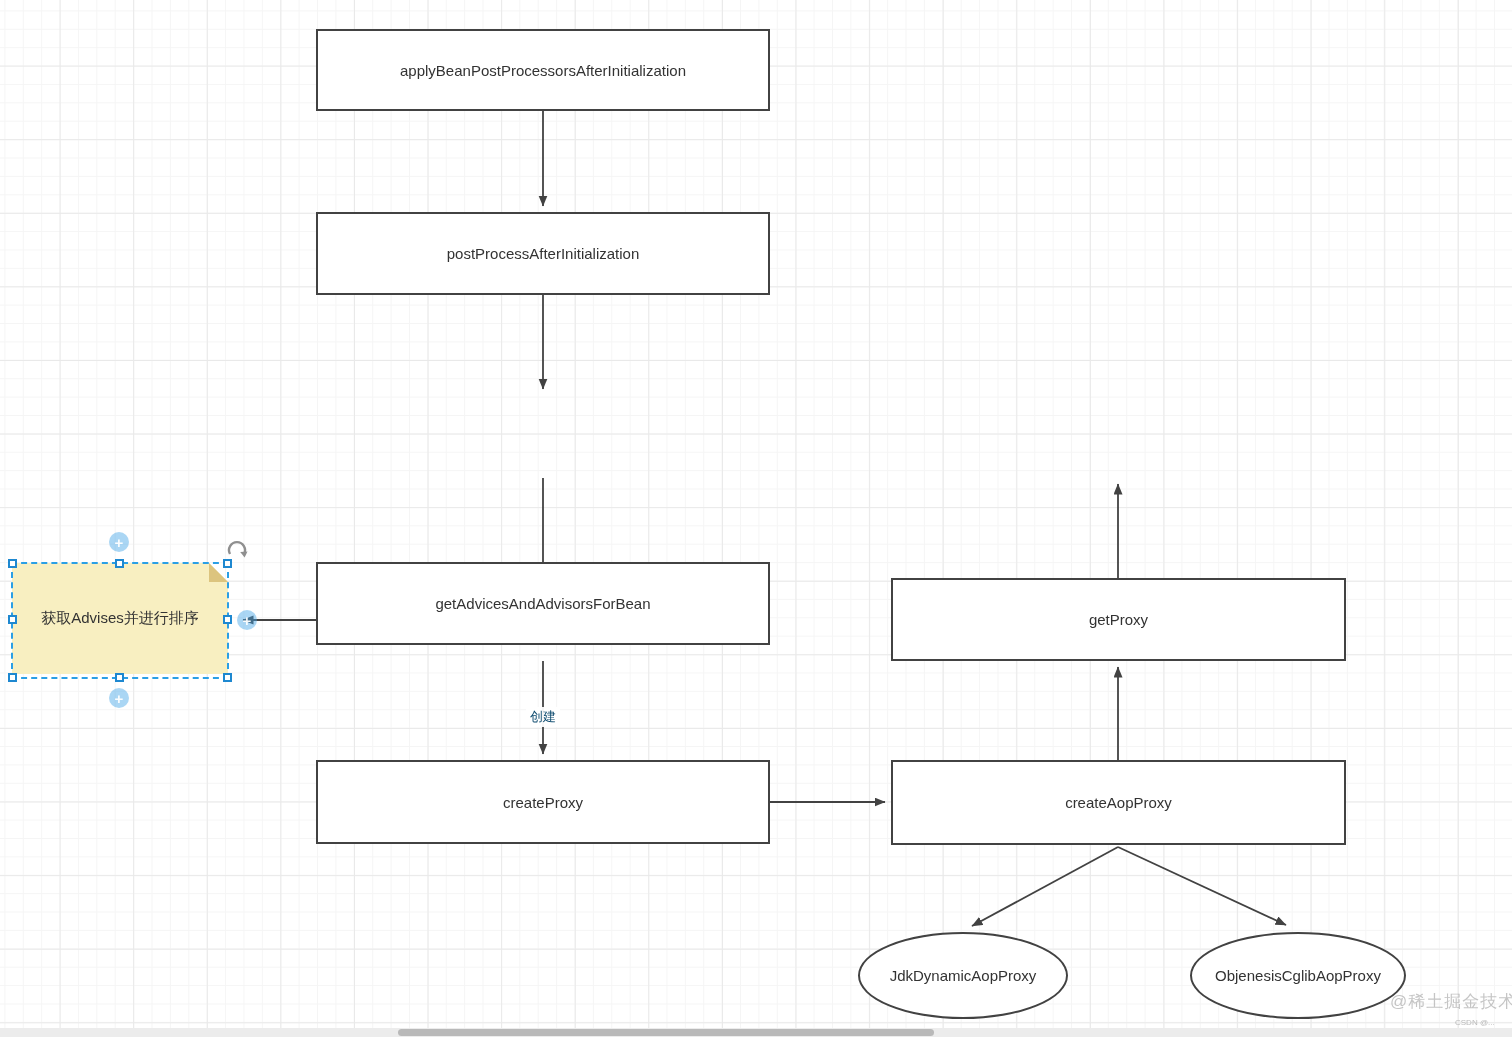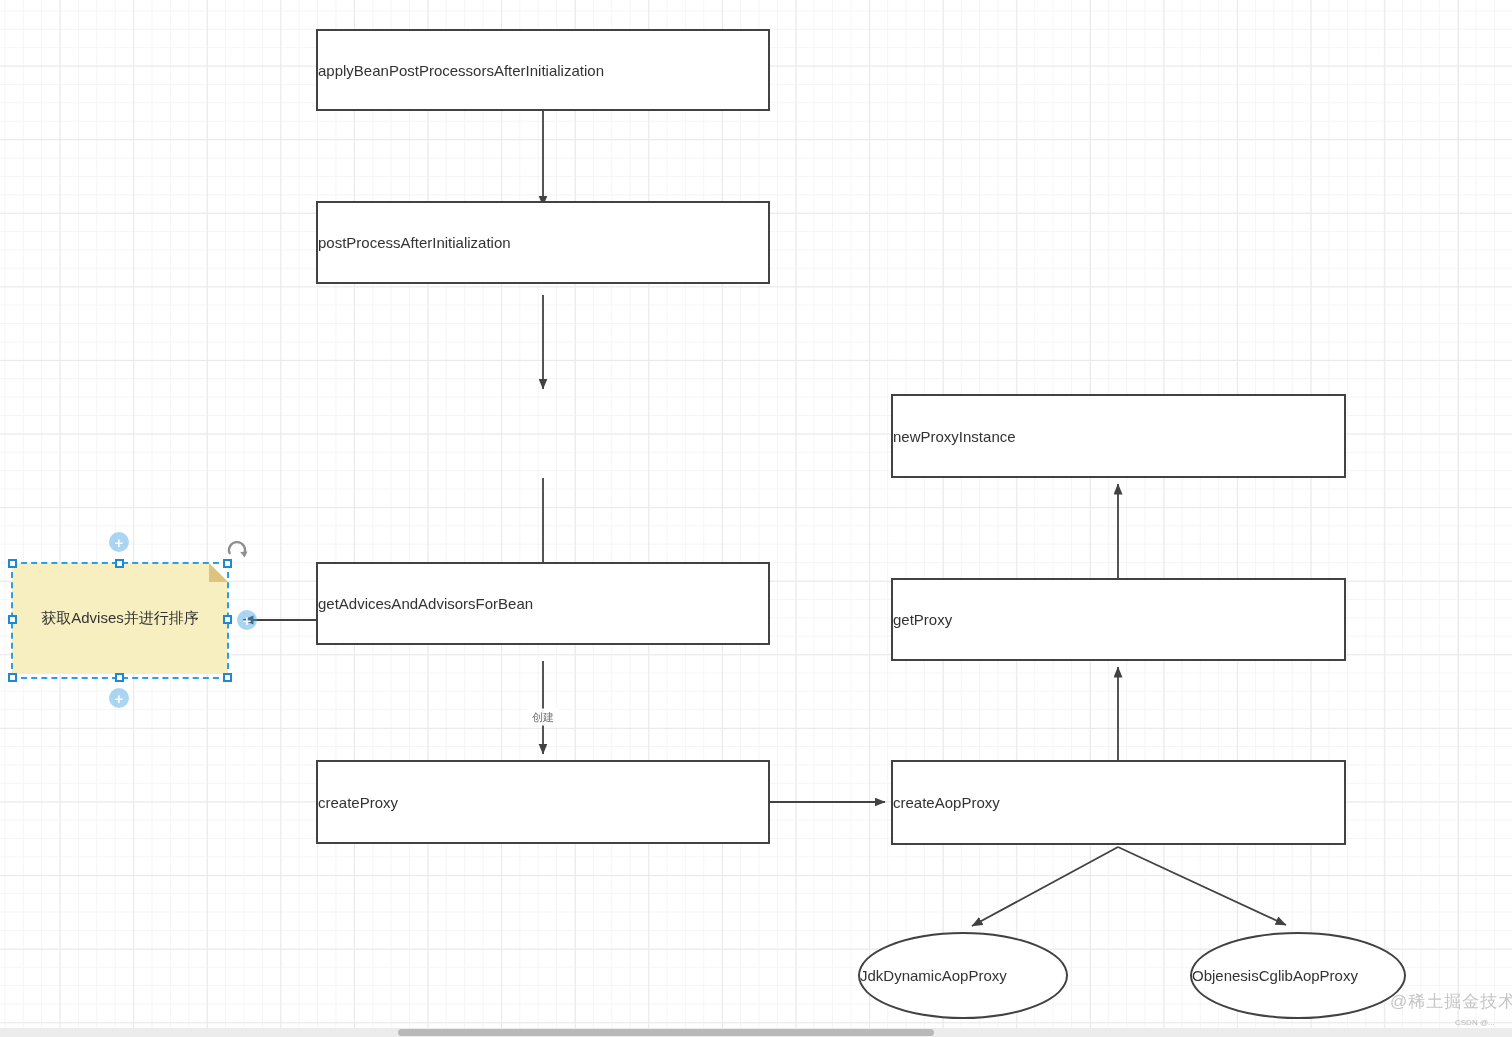--- a/index.html
+++ b/index.html
@@ -19,30 +19,30 @@
       linear-gradient(#f5f5f5 1px, transparent 1px),
       linear-gradient(90deg, #f5f5f5 1px, transparent 1px);
     background-size: 73.6px 73.6px, 73.6px 73.6px, 18.4px 18.4px, 18.4px 18.4px;
     background-position: -14px -8px, -14px -8px, -14px -8px, -14px -8px;
   }
   .edges { position: absolute; inset: 0; width: 1512px; height: 1037px; pointer-events: none; }
   .node {
     position: absolute;
     background: #ffffff;
     border: 2px solid #424242;
-    display: flex; align-items: center; justify-content: flex-start;
+    display: flex; align-items: center; justify-content: center;
     font-size: 15px; text-align: center; color: #333333;
   }
   .ellipse { border-radius: 50%; }
   .edge-label {
     position: absolute;
     transform: translate(-50%, -50%);
     background: rgba(255,255,255,0.95);
     padding: 1px 4px;
-    font-size: 11px; color: #737373;
+    font-size: 13px; color: #0c4a6e;
   }
   
   .note {
     position: absolute; left: 12px; top: 563px; width: 216px; height: 111px;
     background: #f8efc1;
     clip-path: polygon(0 0, calc(100% - 19px) 0, 100% 19px, 100% 100%, 0 100%);
     display: flex; align-items: center; justify-content: center;
     font-size: 15px; color: #333333;
   }
   .note-fold { position: absolute; top: 0; right: 0; width: 19px; height: 19px; }
@@ -103,33 +103,30 @@
     <line x1="1118" y1="760" x2="1118" y2="667" stroke="#424242" stroke-width="1.8" marker-end="url(#arrow)"></line>
     <line x1="1118" y1="578" x2="1118" y2="484" stroke="#424242" stroke-width="1.8" marker-end="url(#arrow)"></line>
     <line x1="1118" y1="847" x2="972" y2="926" stroke="#424242" stroke-width="1.8" marker-end="url(#arrow)"></line>
     <line x1="1118" y1="847" x2="1286" y2="925" stroke="#424242" stroke-width="1.8" marker-end="url(#arrow)"></line>
     <line x1="316" y1="620" x2="243" y2="620" stroke="#424242" stroke-width="1.8" marker-end="url(#arrow)"></line>
   </svg>
 
   <div class="node" style="left:316px; top:29px; width:454px; height:82px;">
     <span>applyBeanPostProcessorsAfterInitialization</span>
   </div>
-  <div class="node" style="left:316px; top:201px; width:454px; height:83px;">
+  <div class="node" style="left:316px; top:212px; width:454px; height:83px;">
     <span>postProcessAfterInitialization</span>
   </div>
   <div class="node" style="left:316px; top:562px; width:454px; height:83px;">
     <span>getAdvicesAndAdvisorsForBean</span>
   </div>
   <div class="node" style="left:316px; top:760px; width:454px; height:84px;">
     <span>createProxy</span>
   </div>
 
-  <div class="node" style="left:891px; top:394px; width:455px; height:84px;">
-    <span>newProxyInstance</span>
-  </div>
   <div class="node" style="left:891px; top:578px; width:455px; height:83px;">
     <span>getProxy</span>
   </div>
   <div class="node" style="left:891px; top:760px; width:455px; height:85px;">
     <span>createAopProxy</span>
   </div>
 
   <div class="node ellipse" style="left:858px; top:932px; width:210px; height:87px;">
     <span>JdkDynamicAopProxy</span>
   </div>

